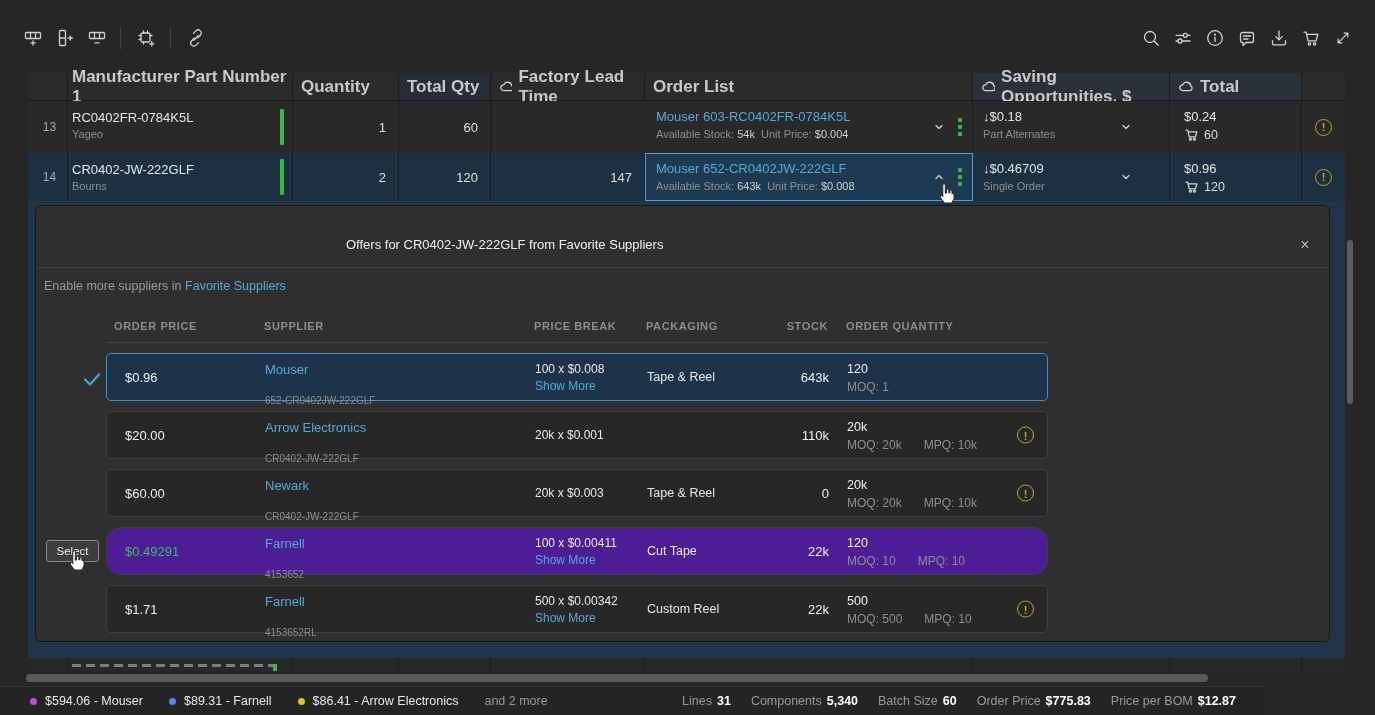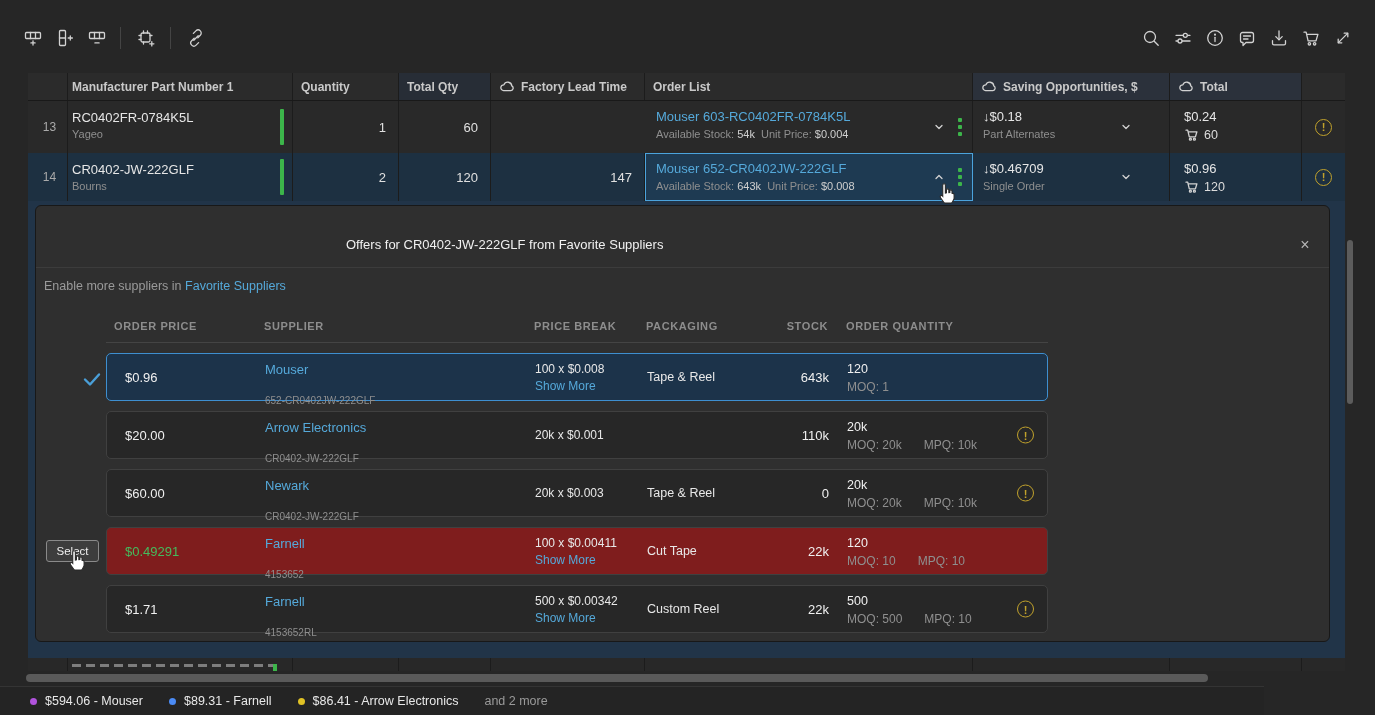--- a/index.html
+++ b/index.html
@@ -21,21 +21,21 @@
   .c-mpn    { left:36px;  width:229px; }
   .c-qty    { left:265px; width:106px; }
   .c-tqty   { left:371px; width:92px; }
   .c-flt    { left:463px; width:154px; }
   .c-order  { left:617px; width:328px; }
   .c-saving { left:945px; width:197px; }
   .c-total  { left:1142px;width:132px; }
   .c-warn   { left:1274px;width:43px; border-right:none; }
 
   .hdr { top:73px; height:28px; background:#2b2b2b; border-bottom:1px solid #191919;
-         font-size:12px; font-weight:bold; color:#c9c9c9; }
+         font-size:17px; font-weight:bold; color:#c9c9c9; }
   .hdr .cell { display:flex; align-items:center; padding-left:8px; gap:6px; }
   .hdr .c-num { padding-left:0; }
   .hdr .c-tqty { background:#272d36; }
   .hdr .c-saving, .hdr .c-total { background:#2b313b; }
 
   .drow { font-size:13px; }
   .r13 { top:101px; height:52px; background:#292929; }
   .r14 { top:153px; height:48px; background:#1d3041; }
   .rownum { display:flex; align-items:center; justify-content:center; color:#aaa; font-size:12px; }
   .mpncell { padding:9px 0 0 8px; }
@@ -77,21 +77,21 @@
   .enable { position:absolute; left:8px; top:73px; font-size:12.5px; color:#9a9a9a; }
 
   .ohead { position:absolute; top:114px; font-size:11px; font-weight:bold; letter-spacing:.6px; color:#8d8d8d; }
   .ohdiv { position:absolute; left:70px; top:136px; width:942px; height:1px; background:#444; }
   .oh-price{left:78px;} .oh-sup{left:228px;} .oh-pb{left:498px;} .oh-pack{left:610px;}
   .oh-stock{left:700px; width:92px; text-align:right;} .oh-oq{left:810px;}
 
   .offer-row { position:absolute; left:70px; width:942px; height:48px; background:#272727;
                border:1px solid #404040; border-radius:5px; }
   .offer-row.sel { background:#1c334a; border:1px solid #3e8fd0; }
-  .offer-row.hov { background:#7f1d1d; }
+  .offer-row.hov { background:#4c1d95;border-radius:15px; }
   .of { position:absolute; top:0; height:100%; }
   .of-price { left:18px; display:flex; align-items:center; font-size:13px; color:#f0f0f0; }
   .of-price.green { color:#45bb5d; }
   .of-sup { left:158px; padding-top:8px; font-size:13px; }
   .of-pn { font-size:10px; color:#8f8f8f; margin-top:18px; }
   .of-pb { left:428px; padding-top:8px; font-size:12px; color:#e8e8e8; }
   .of-pb .link { font-size:12px; display:inline-block; margin-top:3px; }
   .of-pb.mid { padding-top:0; display:flex; align-items:center; }
   .of-pack { left:540px; display:flex; align-items:center; font-size:12.5px; color:#e8e8e8; }
   .of-stock { left:640px; width:82px; display:flex; align-items:center; justify-content:flex-end;
@@ -503,20 +503,27 @@
     <div class="sitem">
         <span class="dot dot-blue"></span>
         <span>$89.31 - Farnell</span>
       </div>
     <div class="sitem">
         <span class="dot dot-yellow"></span>
         <span>$86.41 - Arrow Electronics</span>
       </div>
     <div class="more">and 2 more</div>
   </div>
+  <div class="sright">
+    <div class="stat"><span>Lines</span><b>31</b></div>
+    <div class="stat"><span>Components</span><b>5,340</b></div>
+    <div class="stat"><span>Batch Size</span><b>60</b></div>
+    <div class="stat"><span>Order Price</span><b>$775.83</b></div>
+    <div class="stat"><span>Price per BOM</span><b>$12.87</b></div>
+  </div>
 </div>
 
 <div class="cursor" style="left:936px; top:182px;">
   <svg width="22" height="24" viewBox="0 0 20 22">
       <path d="M7.3 1.6c.7 0 1.2.5 1.2 1.2v7.4l1-.2V7.4c0-.6.5-1.1 1.1-1.1s1.1.5 1.1 1.1v2.3l.9-.1V8.2c0-.55.45-1 1-1s1 .45 1 1v2.1l.8.1c.6.05 1.1.55 1.1 1.15v3.1c0 .5-.12 1-.35 1.45l-1.15 2.2c-.35.65-1.05 1.05-1.78 1.05H8.6c-.62 0-1.2-.3-1.56-.8l-3.1-4.3c-.4-.55-.3-1.3.24-1.7.5-.38 1.2-.3 1.6.16l.32.38V2.8c0-.66.54-1.2 1.2-1.2z" fill="#fff" stroke="#2a2a2a" stroke-width="1"></path>
     </svg>
 </div>
 <div class="cursor" style="left:66px; top:549px;">
   <svg width="22" height="24" viewBox="0 0 20 22">
       <path d="M7.3 1.6c.7 0 1.2.5 1.2 1.2v7.4l1-.2V7.4c0-.6.5-1.1 1.1-1.1s1.1.5 1.1 1.1v2.3l.9-.1V8.2c0-.55.45-1 1-1s1 .45 1 1v2.1l.8.1c.6.05 1.1.55 1.1 1.15v3.1c0 .5-.12 1-.35 1.45l-1.15 2.2c-.35.65-1.05 1.05-1.78 1.05H8.6c-.62 0-1.2-.3-1.56-.8l-3.1-4.3c-.4-.55-.3-1.3.24-1.7.5-.38 1.2-.3 1.6.16l.32.38V2.8c0-.66.54-1.2 1.2-1.2z" fill="#fff" stroke="#2a2a2a" stroke-width="1"></path>

